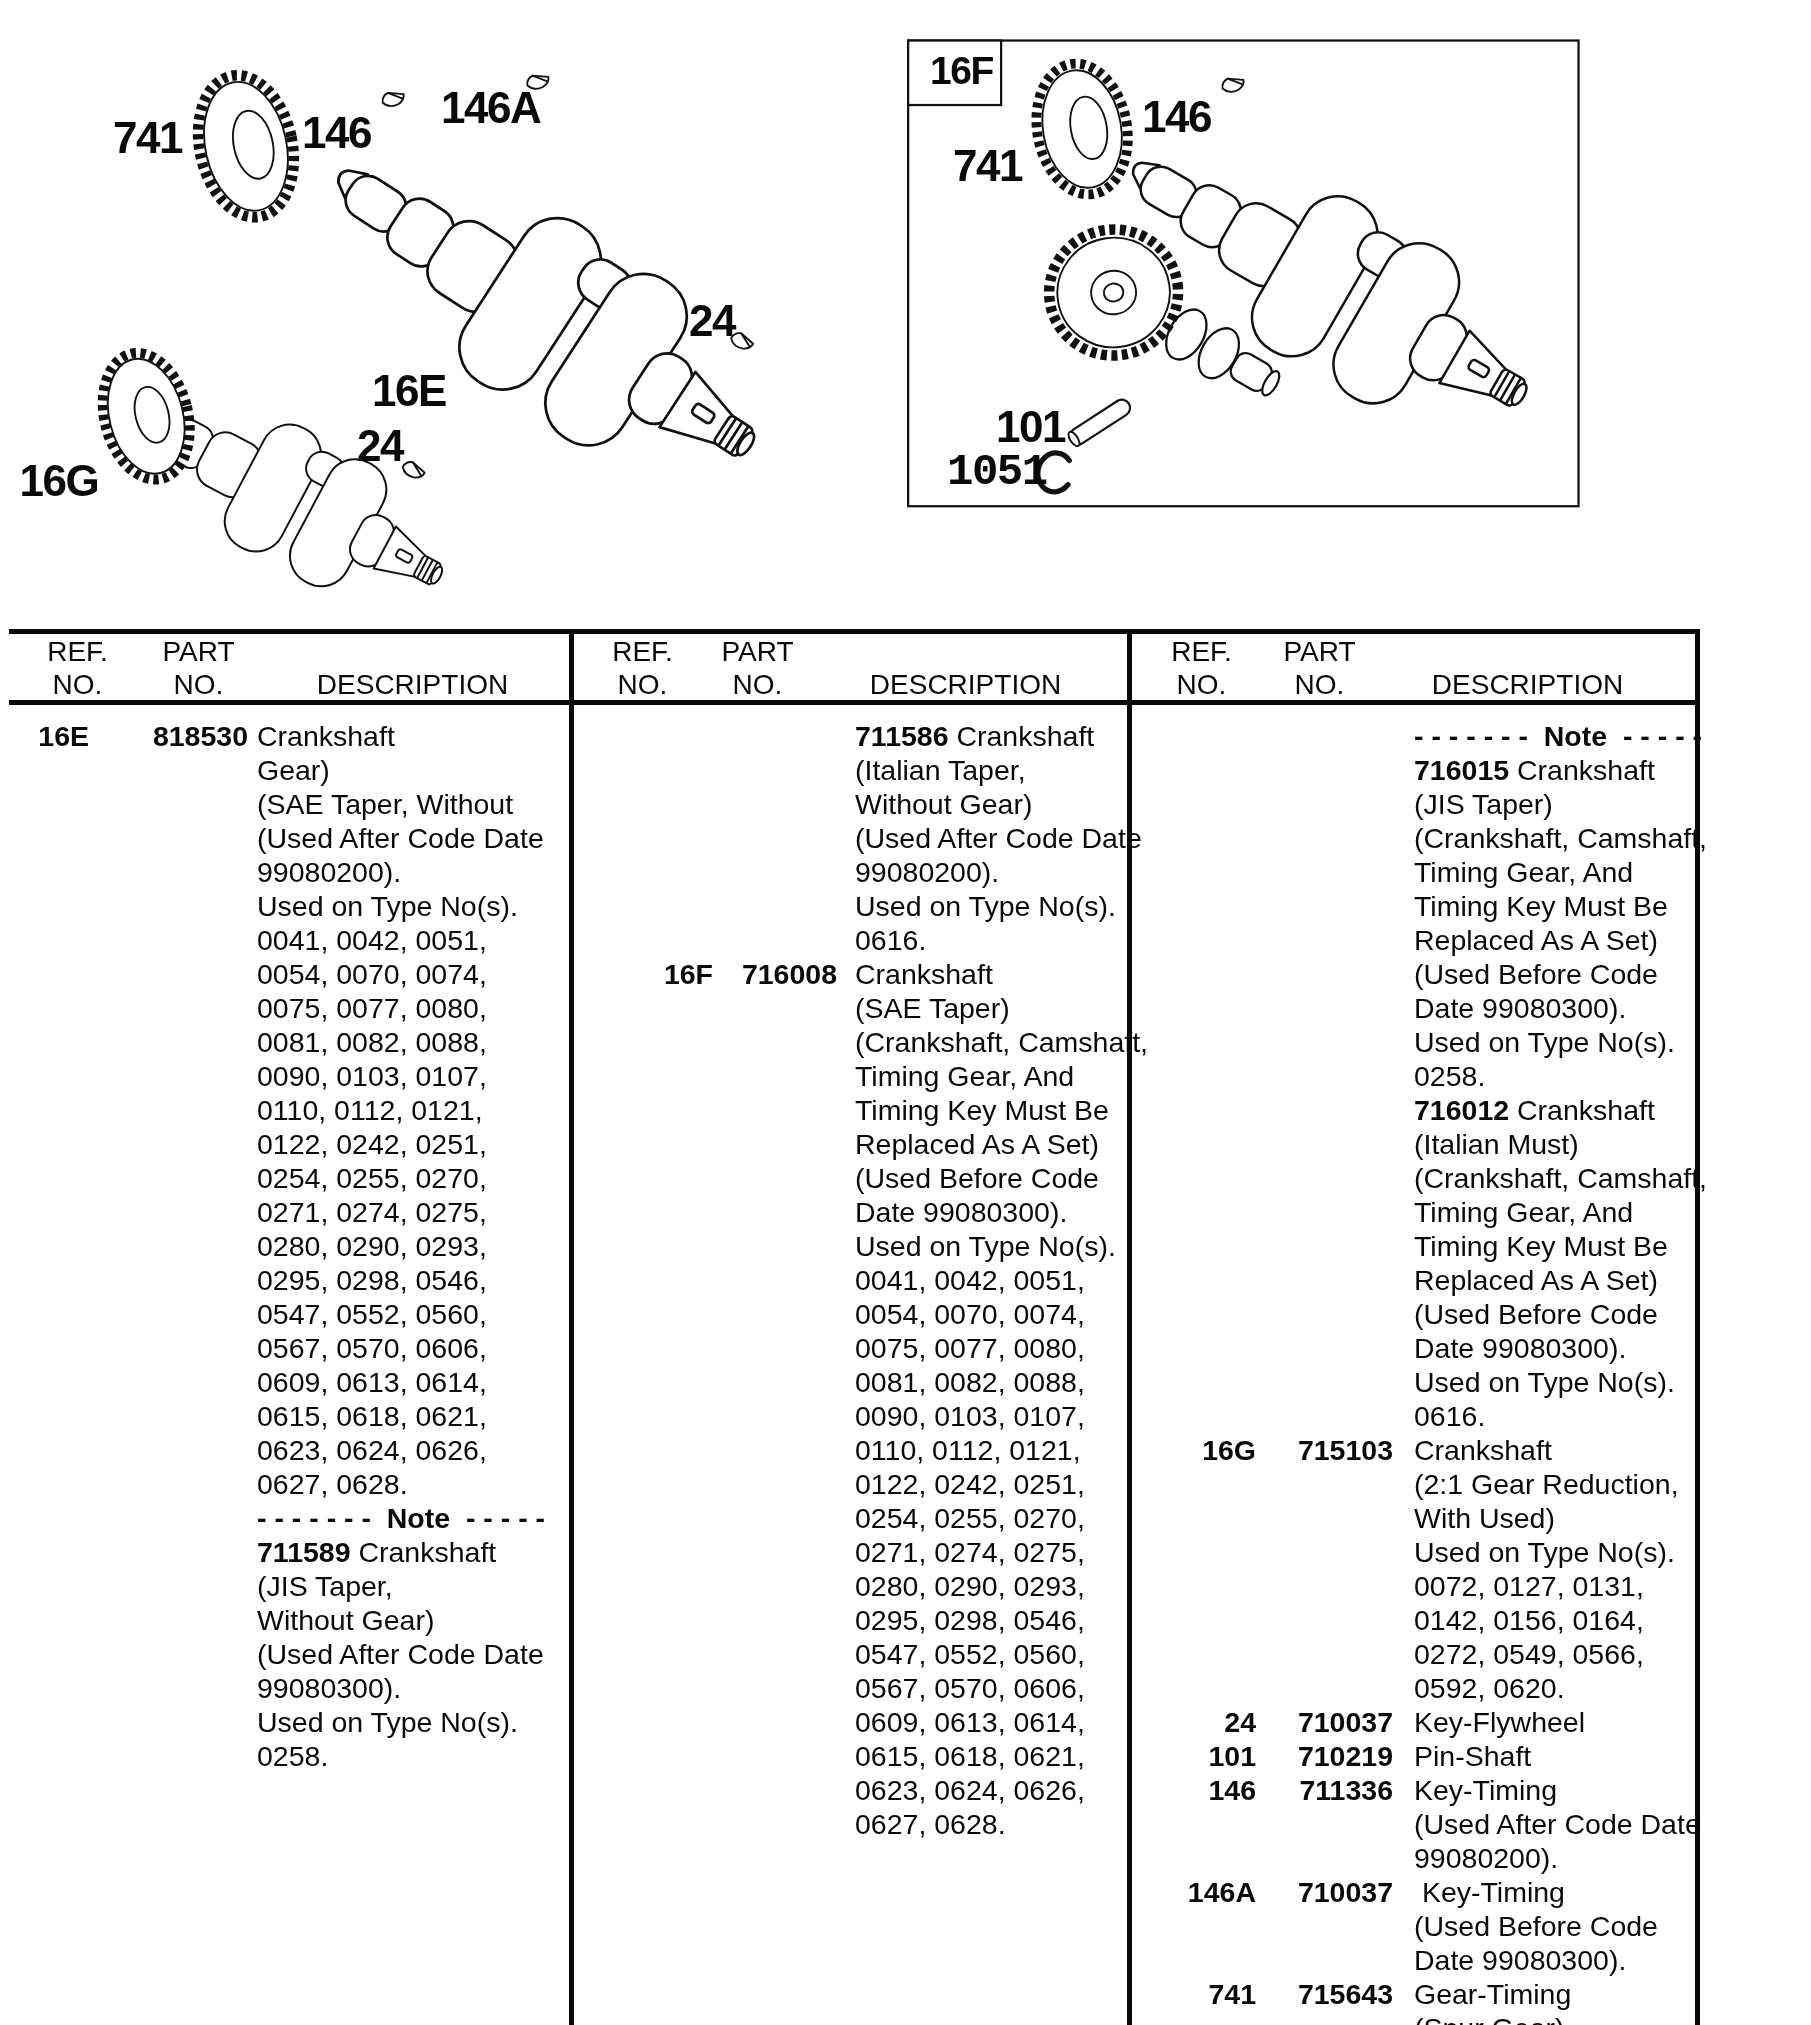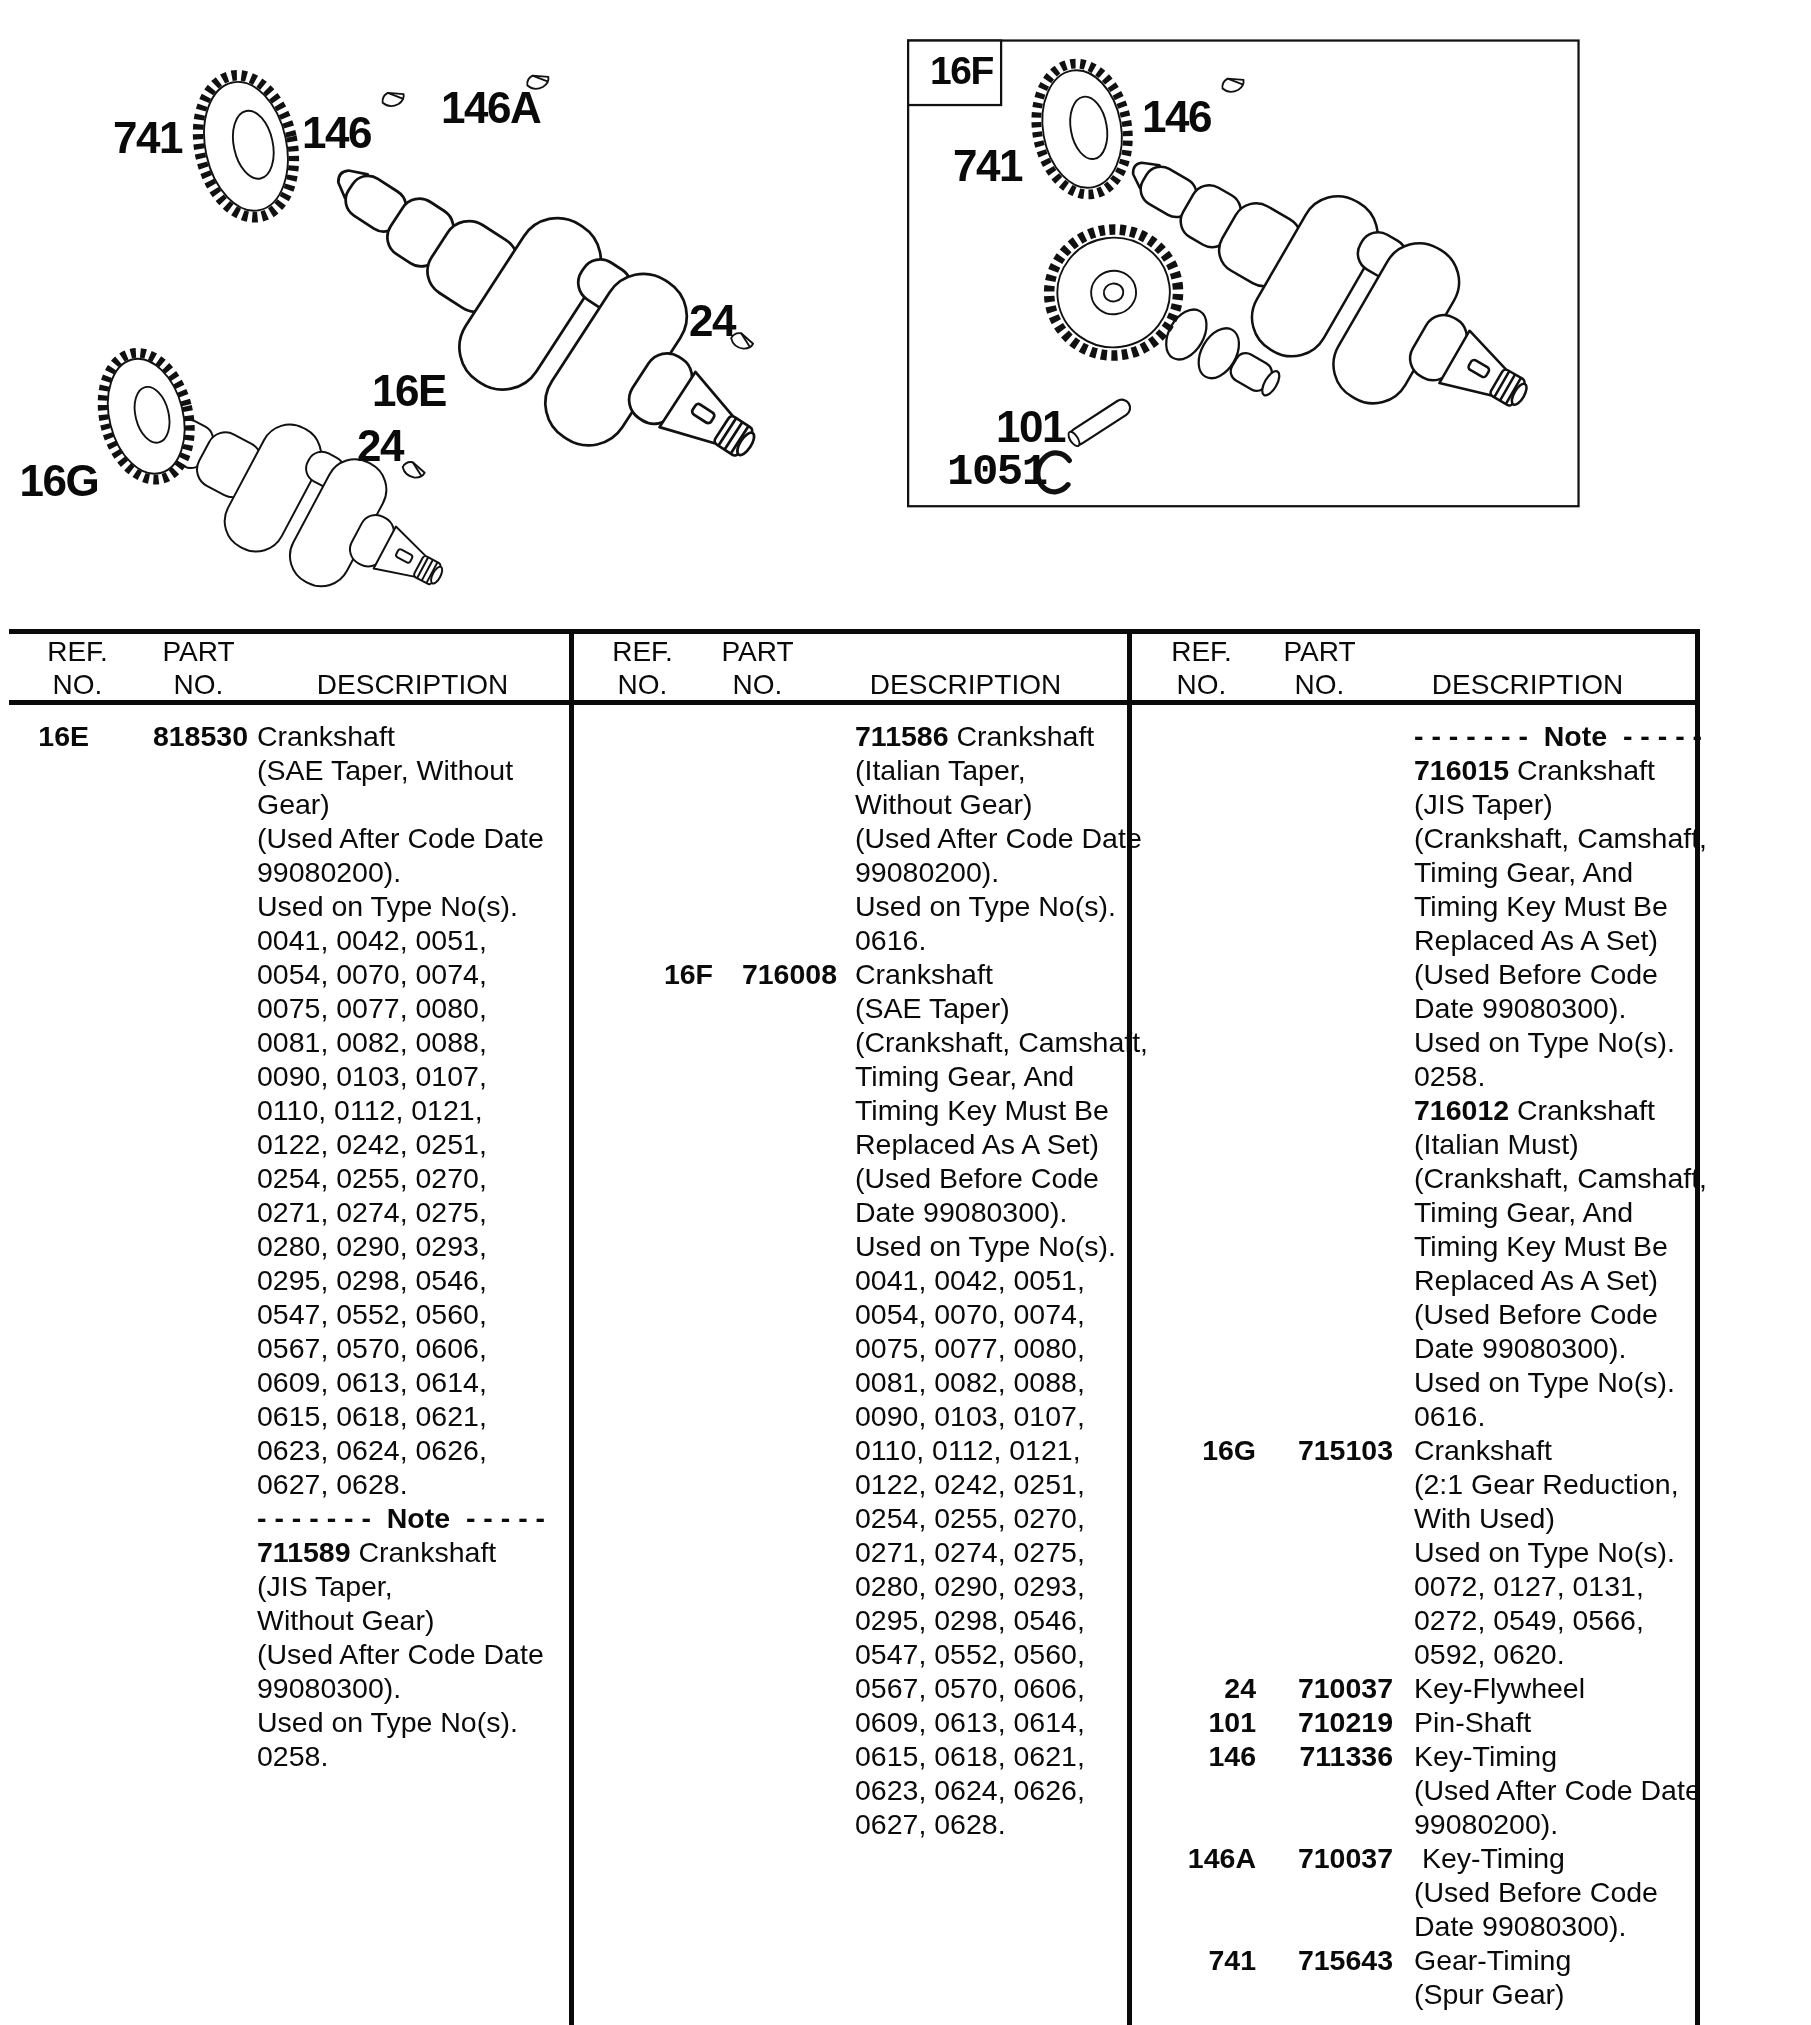--- a/index.html
+++ b/index.html
@@ -182,22 +182,22 @@
   <span class="hl">PART</span>
     <span class="hl">NO.</span>
 </div>
 <div class="hgroup" style="left:1415px;width:225px;">
   <span class="hl spacer">.</span>
     <span class="hl">DESCRIPTION</span>
 </div>
 
 <div class="tcol" id="tcol-0">
     <div class="trow"><span class="ref">16E</span><span class="part">818530</span><span class="desc">Crankshaft</span></div>
+    <div class="trow"><span class="ref"></span><span class="part"></span><span class="desc">Gear)</span></div>
     <div class="trow"><span class="ref"></span><span class="part"></span><span class="desc">(SAE Taper, Without</span></div>
-    <div class="trow"><span class="ref"></span><span class="part"></span><span class="desc">Gear)</span></div>
     <div class="trow"><span class="ref"></span><span class="part"></span><span class="desc">(Used After Code Date</span></div>
     <div class="trow"><span class="ref"></span><span class="part"></span><span class="desc">99080200).</span></div>
     <div class="trow"><span class="ref"></span><span class="part"></span><span class="desc">Used on Type No(s).</span></div>
     <div class="trow"><span class="ref"></span><span class="part"></span><span class="desc">0041, 0042, 0051,</span></div>
     <div class="trow"><span class="ref"></span><span class="part"></span><span class="desc">0054, 0070, 0074,</span></div>
     <div class="trow"><span class="ref"></span><span class="part"></span><span class="desc">0075, 0077, 0080,</span></div>
     <div class="trow"><span class="ref"></span><span class="part"></span><span class="desc">0081, 0082, 0088,</span></div>
     <div class="trow"><span class="ref"></span><span class="part"></span><span class="desc">0090, 0103, 0107,</span></div>
     <div class="trow"><span class="ref"></span><span class="part"></span><span class="desc">0110, 0112, 0121,</span></div>
     <div class="trow"><span class="ref"></span><span class="part"></span><span class="desc">0122, 0242, 0251,</span></div>
@@ -275,20 +275,21 @@
     <div class="trow"><span class="ref"></span><span class="part"></span><span class="desc">Replaced As A Set)</span></div>
     <div class="trow"><span class="ref"></span><span class="part"></span><span class="desc">(Used Before Code</span></div>
     <div class="trow"><span class="ref"></span><span class="part"></span><span class="desc">Date 99080300).</span></div>
     <div class="trow"><span class="ref"></span><span class="part"></span><span class="desc">Used on Type No(s).</span></div>
     <div class="trow"><span class="ref"></span><span class="part"></span><span class="desc">0616.</span></div>
     <div class="trow"><span class="ref">16G</span><span class="part">715103</span><span class="desc">Crankshaft</span></div>
     <div class="trow"><span class="ref"></span><span class="part"></span><span class="desc">(2:1 Gear Reduction,</span></div>
     <div class="trow"><span class="ref"></span><span class="part"></span><span class="desc">With Used)</span></div>
     <div class="trow"><span class="ref"></span><span class="part"></span><span class="desc">Used on Type No(s).</span></div>
     <div class="trow"><span class="ref"></span><span class="part"></span><span class="desc">0072, 0127, 0131,</span></div>
+    <div class="trow"><span class="ref"></span><span class="part"></span><span class="desc">0142, 0156, 0164,</span></div>
     <div class="trow"><span class="ref"></span><span class="part"></span><span class="desc">0272, 0549, 0566,</span></div>
     <div class="trow"><span class="ref"></span><span class="part"></span><span class="desc">0592, 0620.</span></div>
     <div class="trow"><span class="ref">24</span><span class="part">710037</span><span class="desc">Key-Flywheel</span></div>
     <div class="trow"><span class="ref">101</span><span class="part">710219</span><span class="desc">Pin-Shaft</span></div>
     <div class="trow"><span class="ref">146</span><span class="part">711336</span><span class="desc">Key-Timing</span></div>
     <div class="trow"><span class="ref"></span><span class="part"></span><span class="desc">(Used After Code Date</span></div>
     <div class="trow"><span class="ref"></span><span class="part"></span><span class="desc">99080200).</span></div>
     <div class="trow"><span class="ref">146A</span><span class="part">710037</span><span class="desc"> Key-Timing</span></div>
     <div class="trow"><span class="ref"></span><span class="part"></span><span class="desc">(Used Before Code</span></div>
     <div class="trow"><span class="ref"></span><span class="part"></span><span class="desc">Date 99080300).</span></div>

